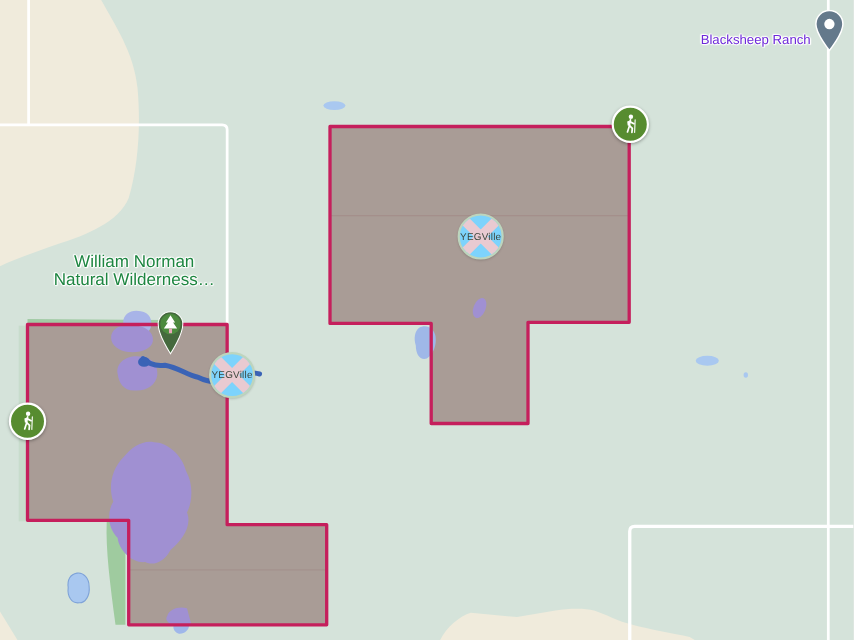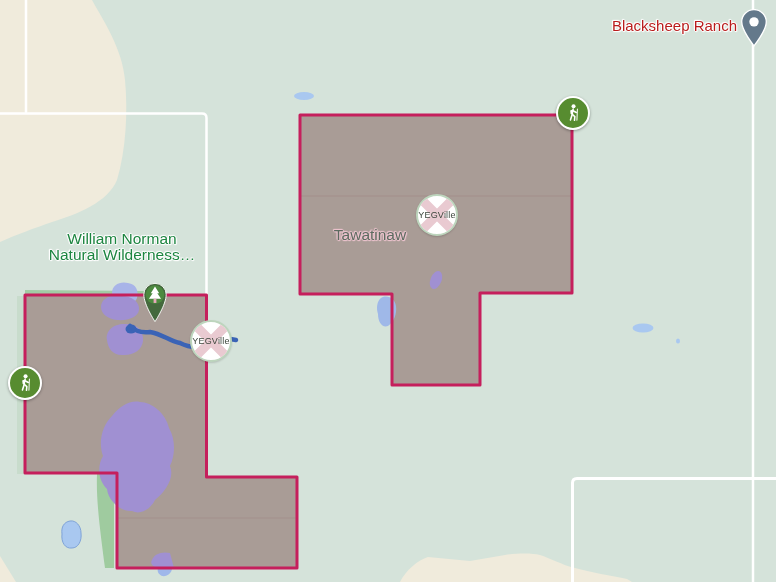--- a/index.html
+++ b/index.html
@@ -12,24 +12,24 @@
   .abs{position:absolute;}
 
   
   .lbl{white-space:nowrap;pointer-events:auto;}
   .halo-white{text-shadow:-1px 0 1px #fff,1px 0 1px #fff,0 -1px 1px #fff,0 1px 1px #fff,
               -1px -1px 1px #fff,1px 1px 1px #fff;}
   .halo-pink{text-shadow:-1px 0 1px #ecc3ce,1px 0 1px #ecc3ce,0 -1px 1px #ecc3ce,0 1px 1px #ecc3ce,
               -1px -1px 1px #ecc3ce,1px 1px 1px #ecc3ce;}
   .park-label{color:#1d8540;font-size:15.5px;font-weight:500;line-height:16px;text-align:center;}
   .area-label{color:#5d6b60;font-size:15.5px;font-weight:500;line-height:16px;text-align:center;}
-  .poi-label{color:#b91c1c;font-size:15px;font-weight:500;text-align:right;}
+  .poi-label{color:#6d28d9;font-size:12px;font-weight:500;text-align:right;margin-top:12px;}
 
   
-  .yeg-badge{width:42px;height:42px;border-radius:50%;background:#ffffff;
+  .yeg-badge{width:42px;height:42px;border-radius:50%;background:#7dd3fc;
     border:2px solid #bdd5bd;box-sizing:border-box;overflow:hidden;
     box-shadow:0 1px 2px rgba(0,0,0,.15);}
   .yeg-badge svg{position:absolute;left:0;top:0;}
   .yeg-badge .yeg-txt{position:absolute;left:0;top:0;width:100%;height:100%;
     display:flex;align-items:center;justify-content:center;
     font-size:9px;color:#3c463c;letter-spacing:.2px;}
 
   
   .hiker-badge{width:34px;height:34px;border-radius:50%;background:#578c30;
     border:2.5px solid #fff;box-sizing:border-box;
@@ -164,16 +164,15 @@
   </div>
 
   <div class="abs lbl poi-label halo-white" style="left:589px;top:17px;width:148px;">Blacksheep Ranch</div>
 
   <div class="abs" style="left:10px;top:231px;width:224px;">
     <div class="lbl park-label halo-white">William Norman</div>
     <div class="lbl park-label halo-white">Natural Wilderness…</div>
   </div>
 
   <div class="abs" style="left:280px;top:227px;width:180px;">
-    <div class="lbl area-label halo-pink">Tawatinaw</div>
   </div>
 
 </div>
 
 </body></html>

